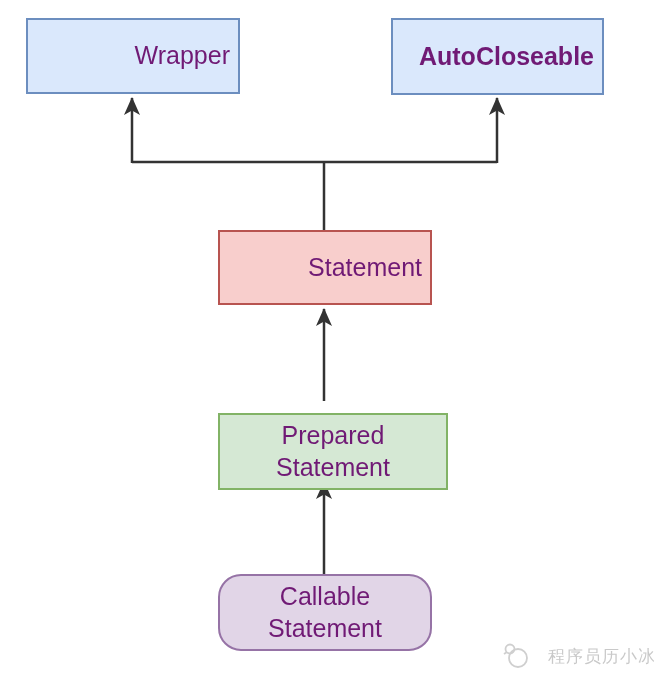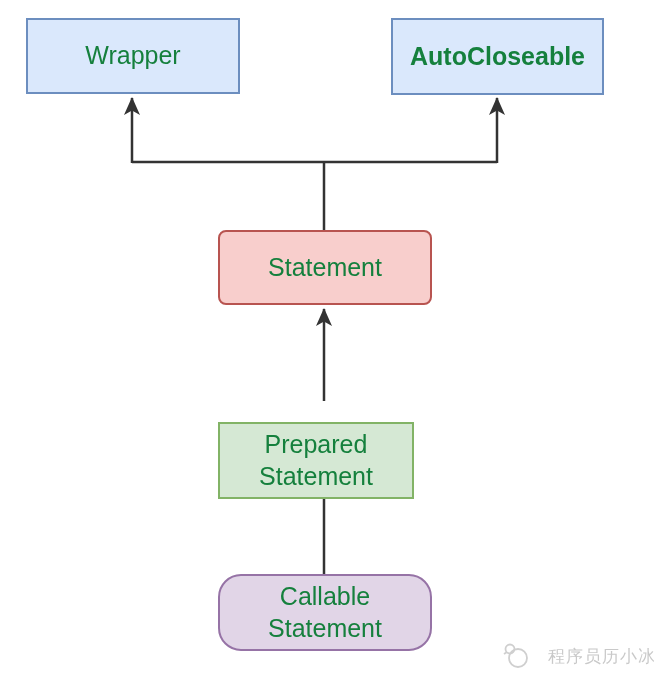--- a/index.html
+++ b/index.html
@@ -21,37 +21,37 @@
     top: 0;
     width: 654px;
     height: 684px;
     pointer-events: none;
   }
   .node {
     position: absolute;
     box-sizing: border-box;
     display: flex;
     align-items: center;
-    justify-content: center;
+    justify-content: flex-end;
     text-align: center;
     font-size: 25px;
     line-height: 1.25;
-    color: #15803d;
+    color: #701a75;
     border: 2px solid #000;
-    padding: 2px 16px;
+    padding: 2px 8px;
   }
   .node-blue   { background: #dae8fc; border-color: #6c8ebf; }
-  .node-red    { background: #f8cecc; border-color: #b85450; border-radius: 8px; }
+  .node-red    { background: #f8cecc; border-color: #b85450; }
   .node-green  { background: #d5e8d4; border-color: #82b366; }
   .node-purple { background: #e1d5e7; border-color: #9673a6; border-radius: 23px; }
 
   .node-wrapper        { left: 26px;  top: 18px;  width: 214px; height: 76px; }
   .node-autocloseable  { left: 391px; top: 18px;  width: 213px; height: 77px; font-weight: bold; }
   .node-statement      { left: 218px; top: 230px; width: 214px; height: 75px; }
-  .node-prepared       { left: 218px; top: 422px; width: 196px; height: 77px; }
+  .node-prepared       { left: 218px; top: 413px; width: 230px; height: 77px; }
   .node-callable       { left: 218px; top: 574px; width: 214px; height: 77px; }
 
   .watermark {
     position: absolute;
     left: 501px;
     top: 640px;
     display: flex;
     align-items: center;
     gap: 17px;
     color: #c9c9c9;

